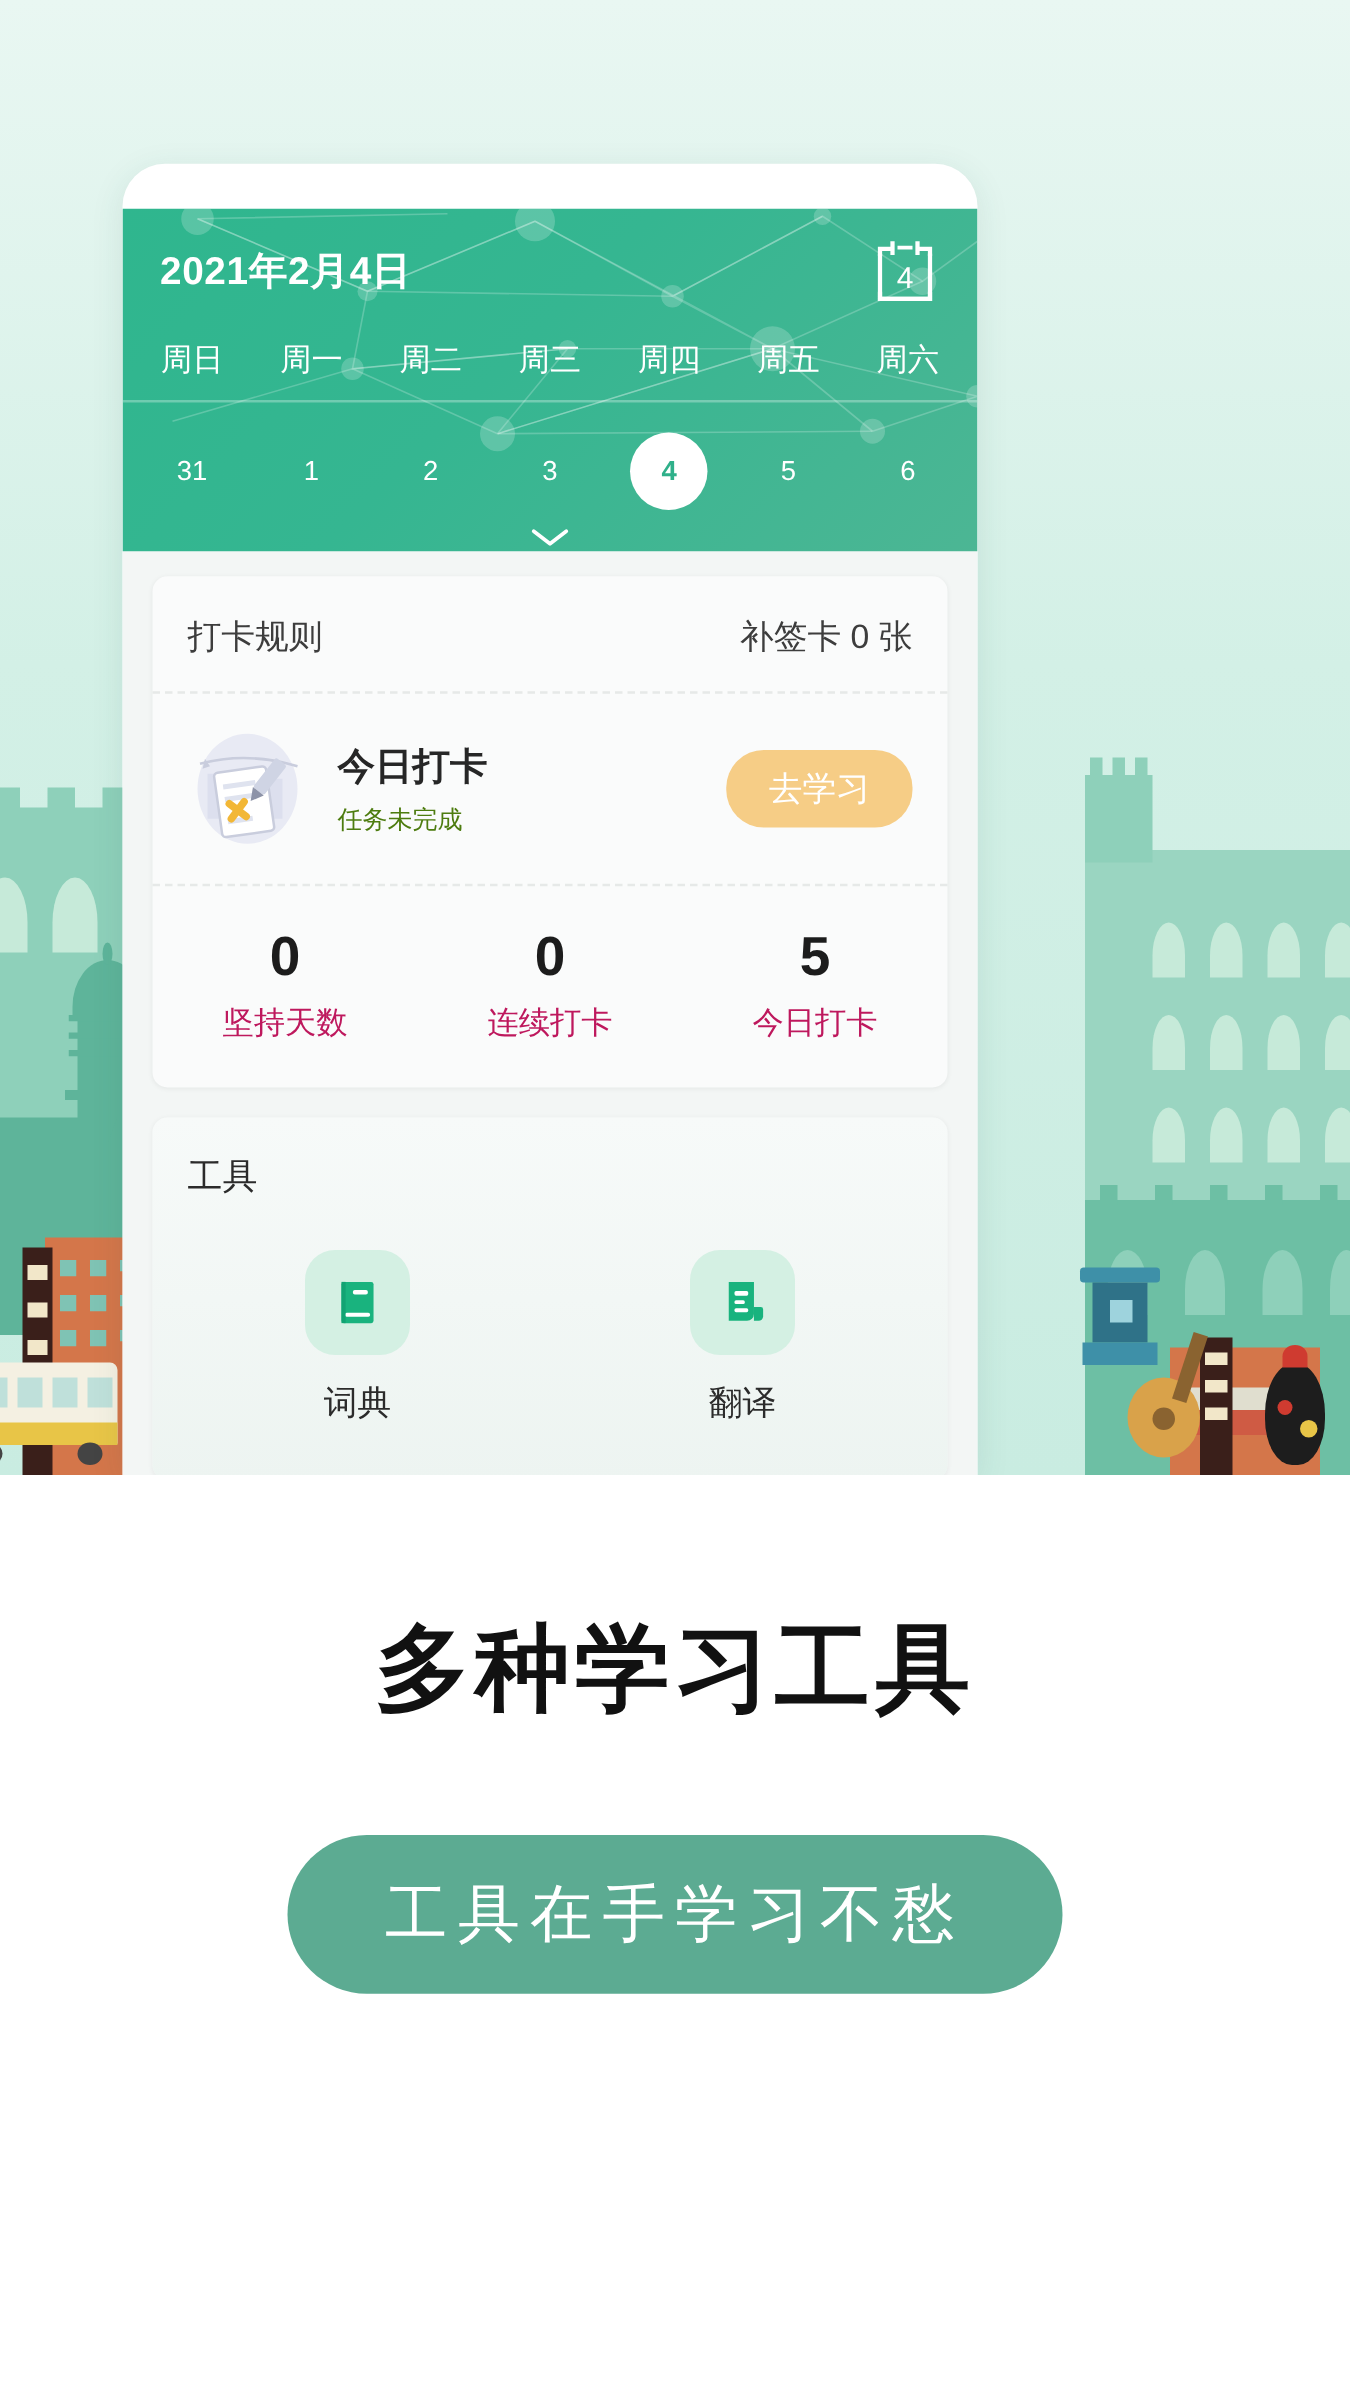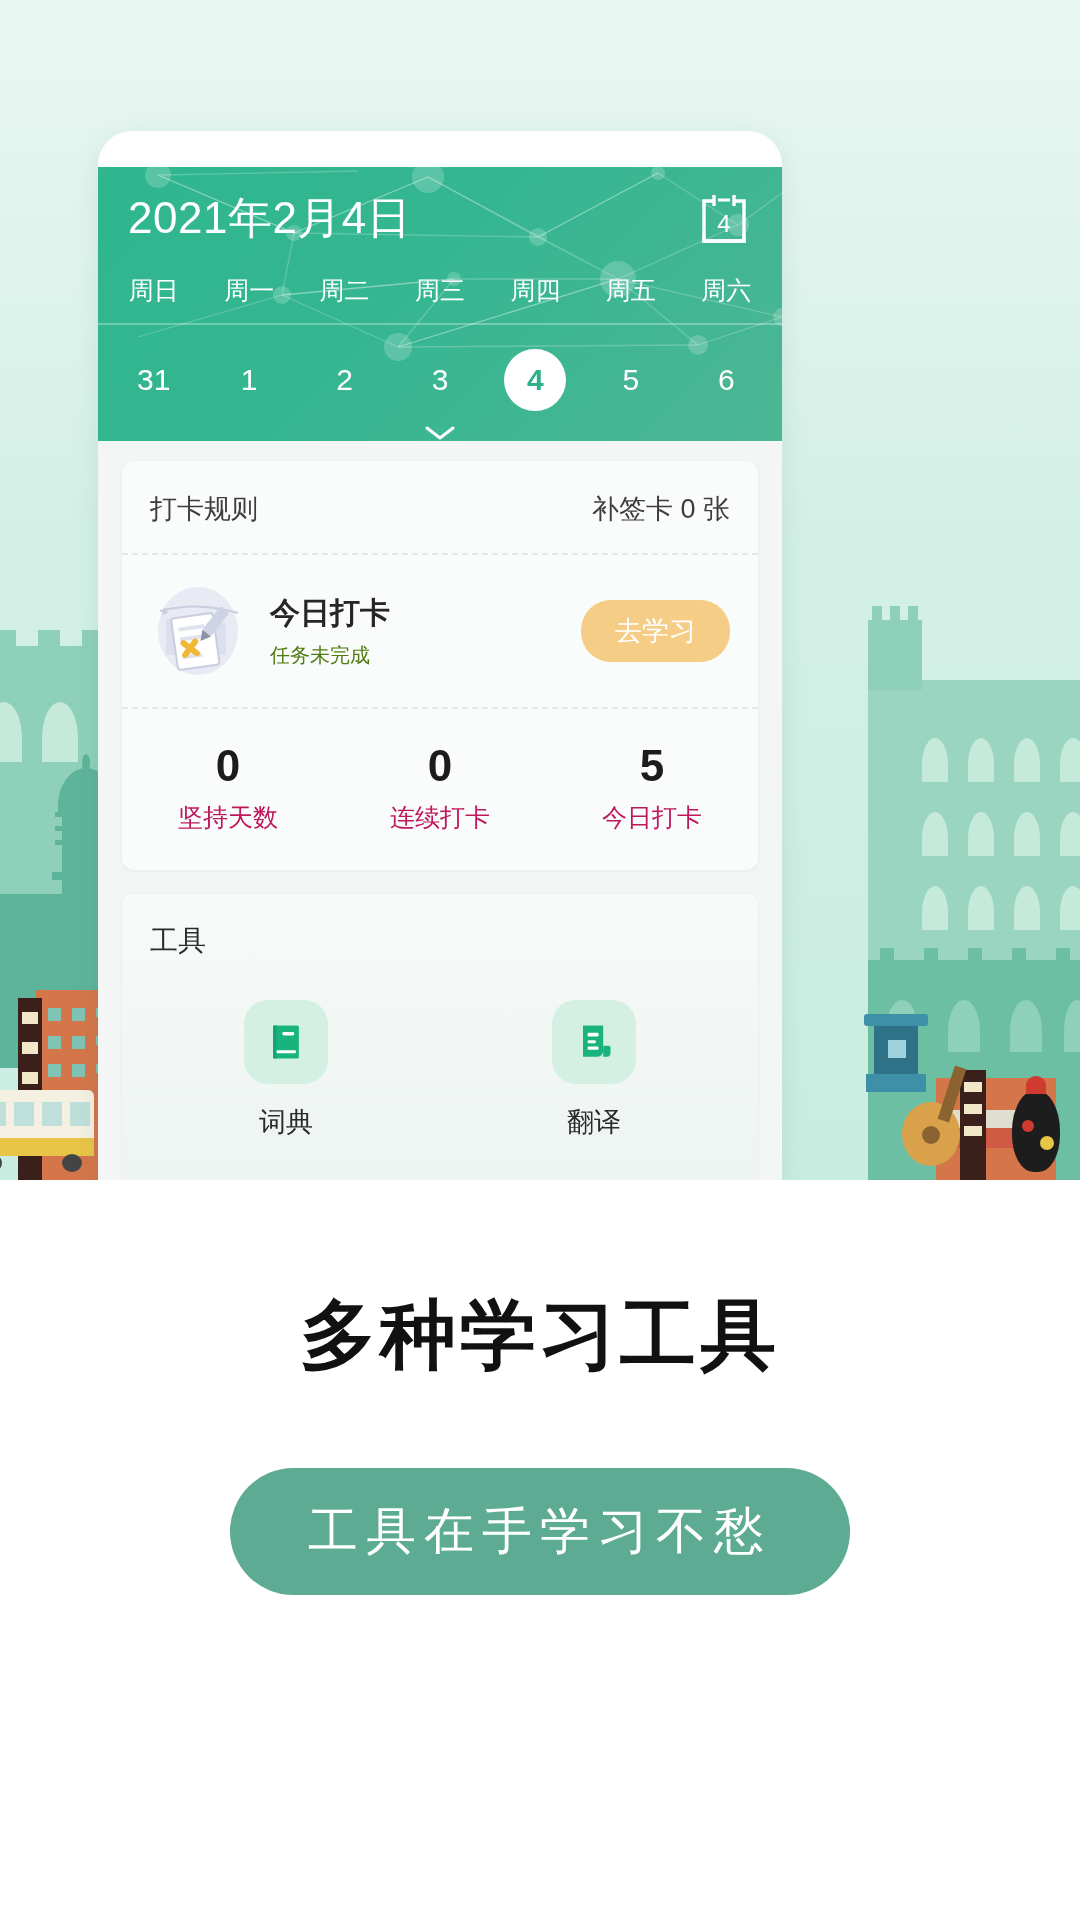--- a/index.html
+++ b/index.html
@@ -68,39 +68,39 @@
     height: 274px;
     overflow: hidden;
   }
   .hdr-net { position: absolute; inset: 0; pointer-events: none; }
   .hdr-top {
     position: relative; display: flex; align-items: center;
     justify-content: space-between;
     padding: 22px 30px 0 30px;
   }
   .hdr-date {
-    color: #fff; font-size: 44px; font-weight: 400; letter-spacing: .5px;
+    color: #fff; font-size: 31px; font-weight: 700; letter-spacing: .5px;
   }
   .cal-ico { width: 56px; height: 56px; position: relative; }
 
   .week-row {
     position: relative; display: flex; padding: 26px 8px 16px 8px;
     border-bottom: 2px solid rgba(255,255,255,.30);
   }
   .week-row > div {
     flex: 1; text-align: center; color: #fff; font-size: 25px; font-weight: 400;
   }
   .day-row { position: relative; display: flex; padding: 24px 8px 0 8px; }
   .day-cell {
     flex: 1; display: flex; align-items: center; justify-content: center;
   }
   .day-pill {
     width: 62px; height: 62px; border-radius: 50%;
     display: flex; align-items: center; justify-content: center;
-    color: #fff; font-size: 30px; font-weight: 500;
+    color: #fff; font-size: 22px; font-weight: 500;
   }
   .day-pill.sel { background: #fff; color: #2fb08a; font-weight: 700; }
   .chev-wrap { position: relative; display: flex; justify-content: center; margin-top: 12px; }
 
   
   .pbody { background: #f3f6f5; padding: 20px 24px 0 24px; height: 100%; }
 
   .card {
     background: #fafbfb; border-radius: 12px;
     box-shadow: 0 1px 4px rgba(0,0,0,.06);

